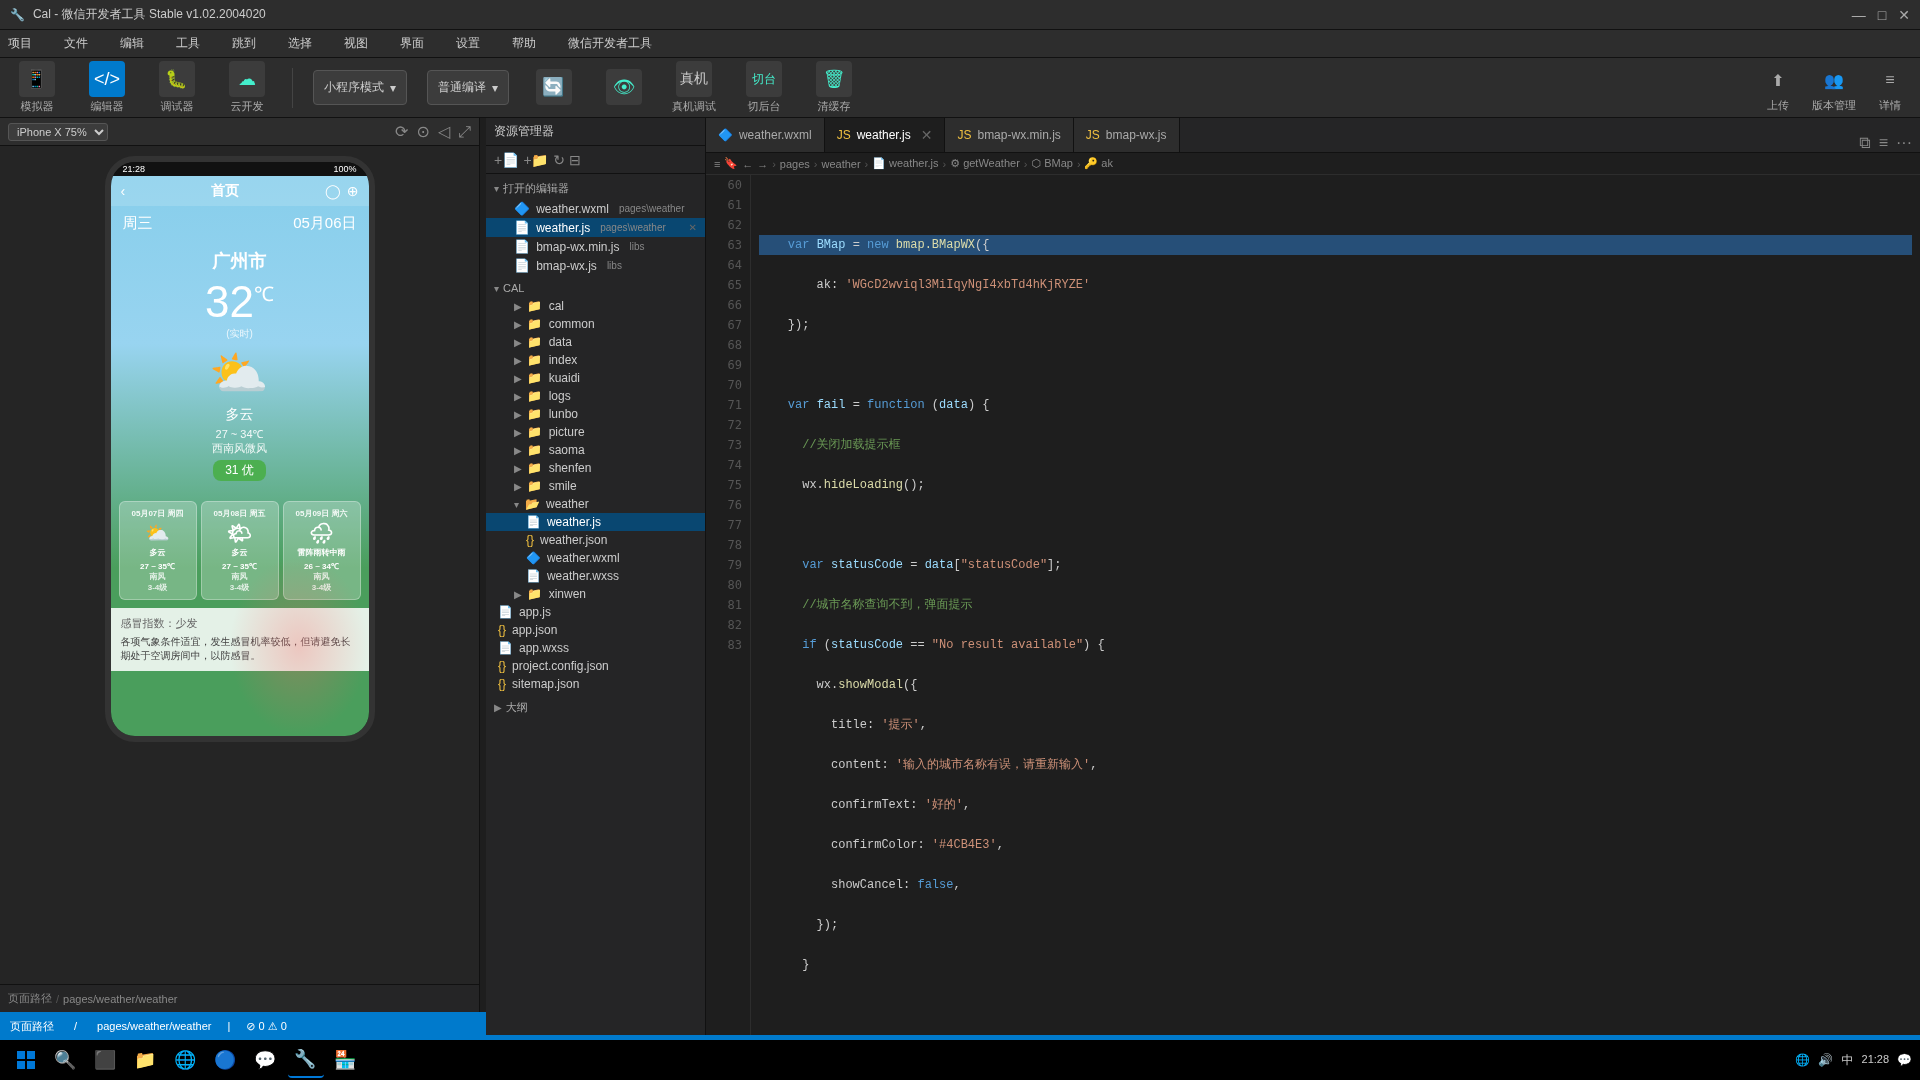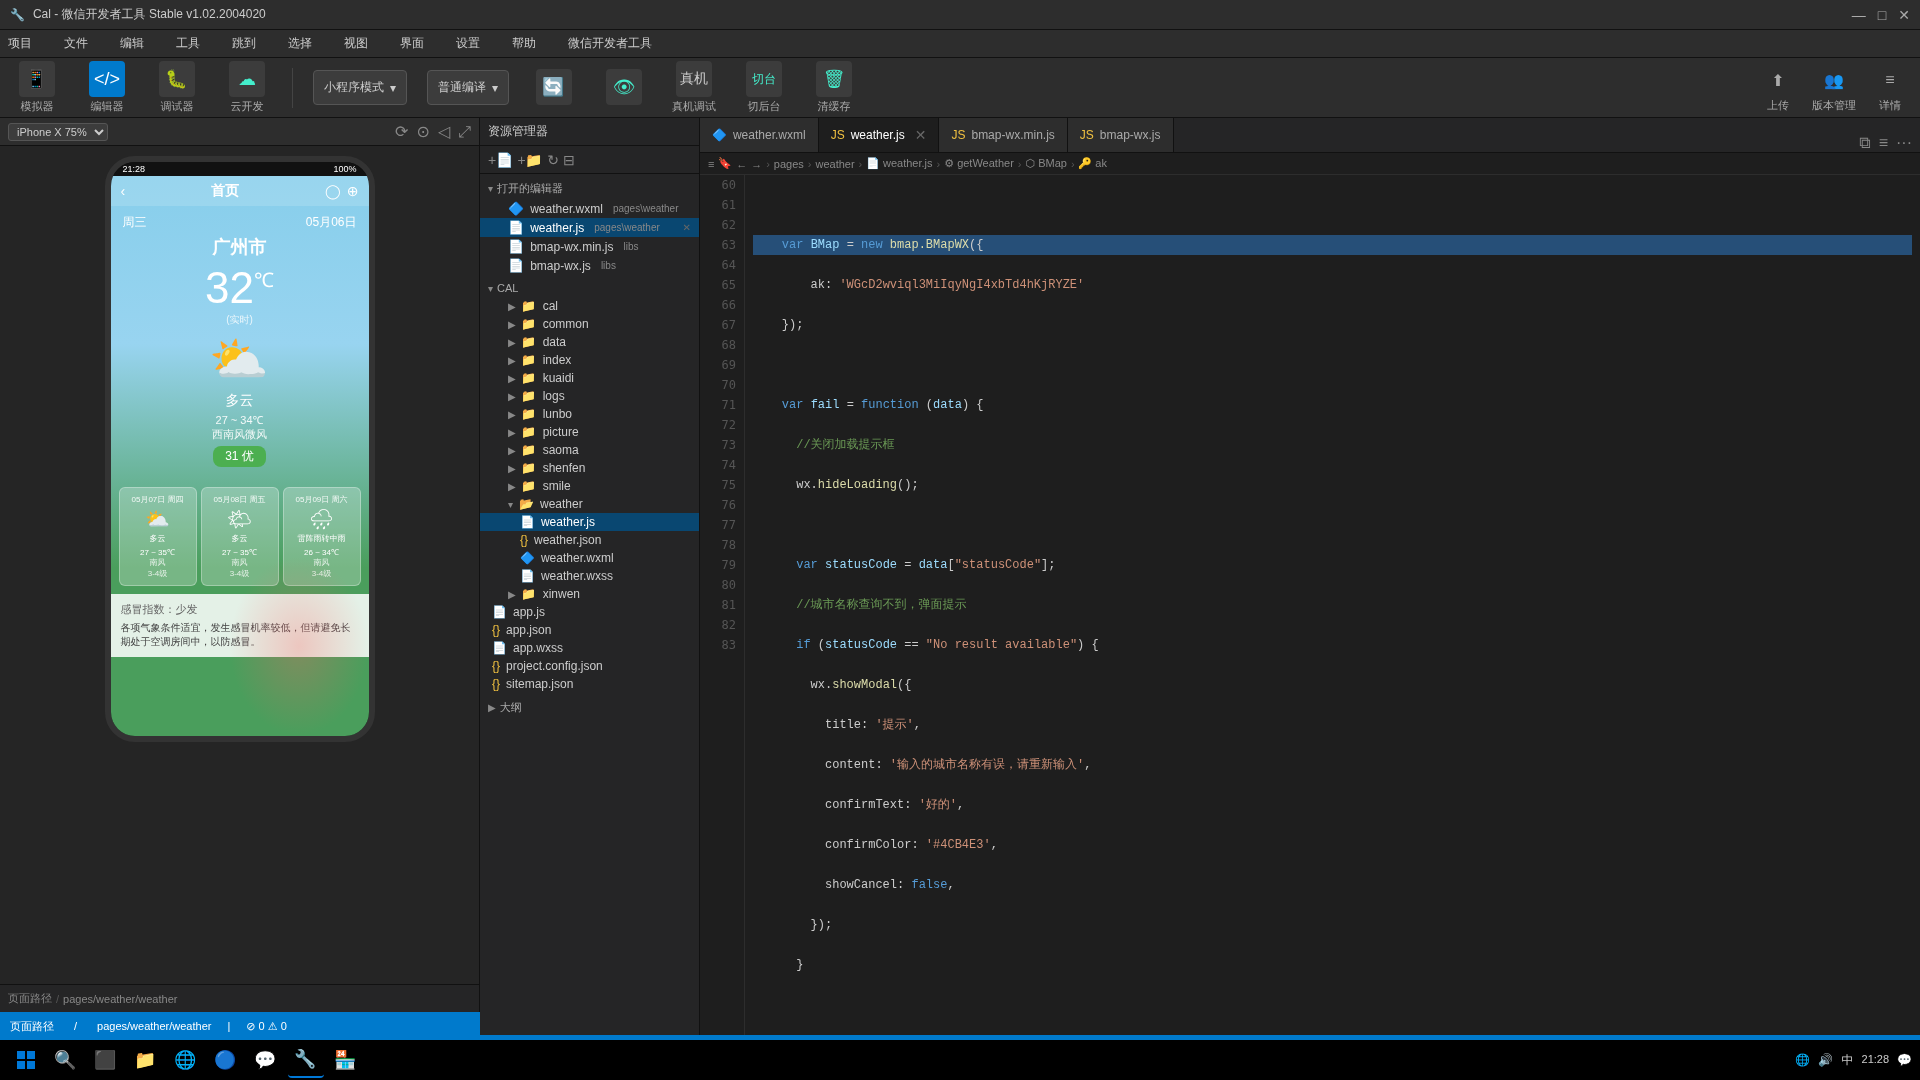--- a/index.html
+++ b/index.html
@@ -40,34 +40,34 @@
     
     .phone-frame { width: 270px; background: #111; border-radius: 30px; overflow: hidden; border: 6px solid #333; position: relative; }
     .phone-notch { height: 14px; background: #111; display: flex; justify-content: space-between; align-items: center; padding: 0 12px; font-size: 9px; color: #fff; }
     .phone-screen { background: linear-gradient(180deg, #87ceeb 0%, #98d4f0 30%, #4a9e5c 70%); min-height: 560px; position: relative; overflow: hidden; }
     .phone-app-header { background: rgba(255,255,255,0.15); padding: 6px 10px; display: flex; align-items: center; justify-content: space-between; }
     .phone-back-btn { color: #fff; font-size: 14px; }
     .phone-title-text { color: #fff; font-size: 14px; font-weight: bold; }
     .phone-header-icons { display: flex; gap: 6px; color: #fff; font-size: 14px; }
 
     .weather-main { padding: 8px 12px; color: #fff; }
-    .weather-date-row { display: flex; justify-content: space-between; font-size: 12px; margin-bottom: 4px; align-items: center; }
+    .weather-date-row { display: flex; justify-content: space-between; font-size: 15px; margin-bottom: 16px; align-items: center; }
     .weather-city { font-size: 18px; font-weight: bold; text-align: center; margin-bottom: 4px; }
     .weather-temp { font-size: 44px; font-weight: 300; text-align: center; position: relative; display: inline-block; }
     .weather-temp-container { text-align: center; }
     .weather-temp sup { font-size: 20px; }
     .weather-feels { font-size: 10px; color: rgba(255,255,255,0.8); text-align: center; }
     .weather-icon-area { text-align: center; font-size: 48px; margin: 4px 0; }
     .weather-desc { text-align: center; font-size: 14px; color: #fff; margin-bottom: 2px; }
     .weather-range { text-align: center; font-size: 11px; color: rgba(255,255,255,0.9); }
     .weather-wind { text-align: center; font-size: 11px; color: rgba(255,255,255,0.9); margin-bottom: 4px; }
     .weather-aqi { background: #4CAF50; color: #fff; border-radius: 8px; padding: 2px 12px; font-size: 12px; display: inline-block; margin: 0 auto 8px; display: block; width: fit-content; margin: 0 auto 8px; }
 
     .forecast-container { display: flex; gap: 4px; padding: 4px 8px 8px; }
-    .forecast-card { flex: 1; background: rgba(255,255,255,0.25); border-radius: 6px; padding: 6px 4px; text-align: center; color: #fff; font-size: 9px; border: 1px solid rgba(255,255,255,0.3); }
+    .forecast-card { flex: 1; background: rgba(255,255,255,0.25); border-radius: 6px; padding: 6px 4px; text-align: center; color: #fff; font-size: 9px; border: 1px solid rgba(255,255,255,0.3); font-weight: bold; }
     .forecast-card .fc-date { font-size: 8px; color: rgba(255,255,255,0.9); margin-bottom: 2px; }
     .forecast-card .fc-icon { font-size: 20px; margin: 2px 0; }
     .forecast-card .fc-desc { font-size: 8px; margin-bottom: 2px; }
     .forecast-card .fc-temp { font-size: 8px; }
     .forecast-card .fc-wind { font-size: 8px; color: rgba(255,255,255,0.8); }
     .forecast-card .fc-level { font-size: 8px; color: rgba(255,255,255,0.8); }
 
     .phone-bottom-section { background: rgba(255,255,255,0.85); padding: 8px 10px; }
     .phone-bottom-title { font-size: 11px; color: #666; margin-bottom: 4px; }
     .phone-bottom-text { font-size: 10px; color: #444; line-height: 1.4; }
@@ -208,21 +208,21 @@
       <div class="icon-box">👥</div>
       <span class="label">版本管理</span>
     </div>
     <div class="toolbar-right-btn">
       <div class="icon-box">≡</div>
       <span class="label">详情</span>
     </div>
   </div>
 </div>
 
-<div style="display:flex; height:calc(1080px - 30px - 28px - 60px - 28px - 40px); position:relative;">
+<div style="display:flex; height:calc(1080px - 30px - 28px - 60px - 28px - 40px); position:relative;gap:6px;">
 
   <div id="phone-panel">
     <div id="phone-header">
       <select>
         <option>iPhone X 75%</option>
       </select>
       <div id="phone-actions">
         <span>⟳</span>
         <span>⊙</span>
         <span>◁</span>

